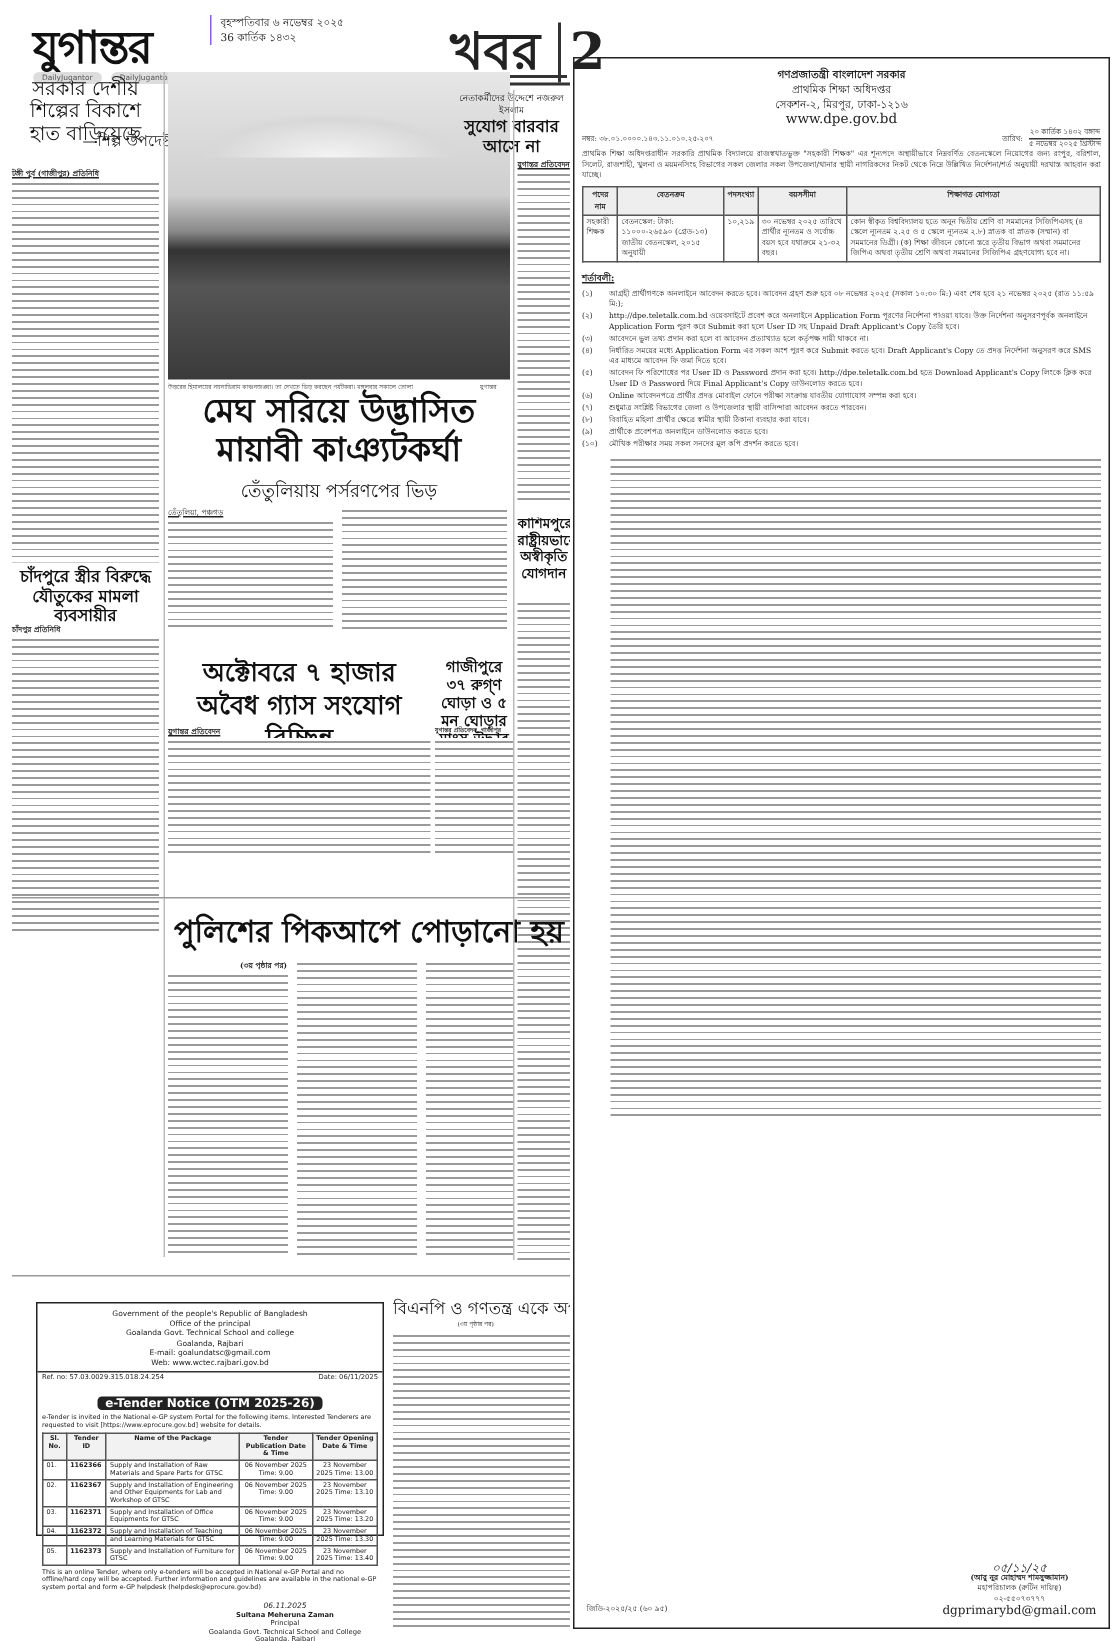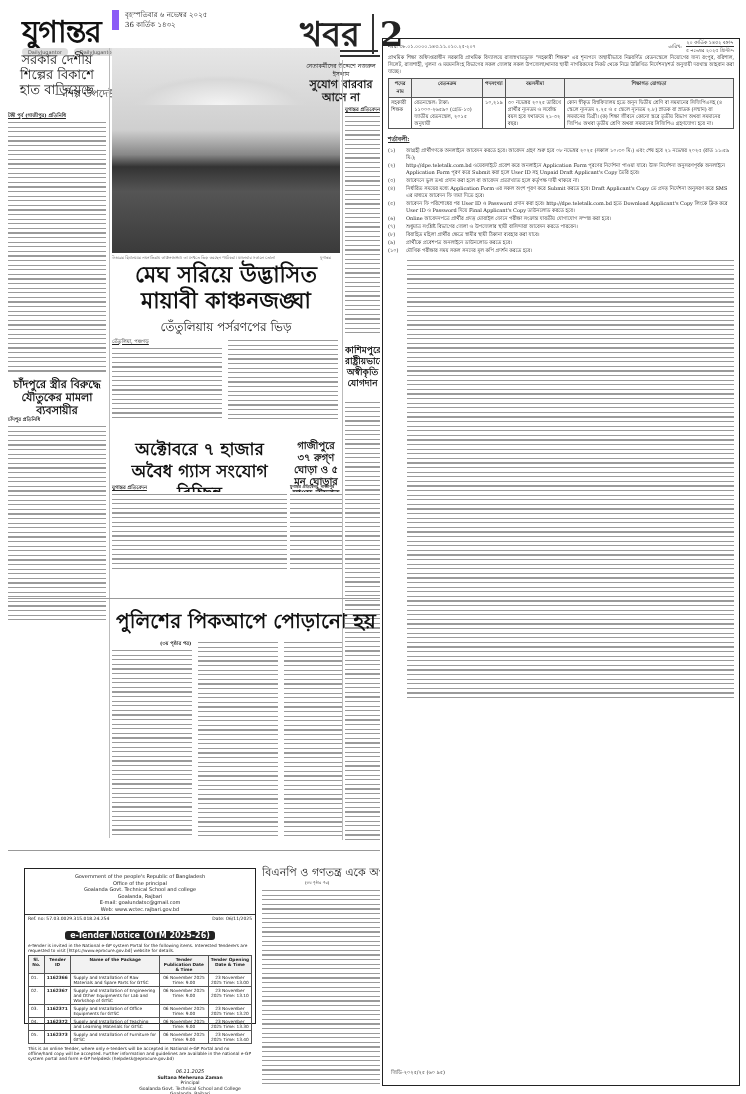--- a/index.html
+++ b/index.html
@@ -1,20 +1,20 @@
 <!DOCTYPE html>
 <html><head>
 <meta charset="utf-8">
 <style>
 *{box-sizing:border-box;margin:0;padding:0}
 body{width:746px;height:1094px;background:#fff;font-family:"DejaVu Serif",serif;color:#222;overflow:hidden;position:relative}
 .abs{position:absolute}
 .lines{background:repeating-linear-gradient(#fff 0,#fff 2px,#9a9a9a 2px,#9a9a9a 3.2px,#fff 3.2px,#fff 4.6px)}
 .masthead-logo{left:22px;top:8px;font-size:30px;font-weight:bold;color:#111;letter-spacing:-1px}
-.dateblk{left:112px;top:10px;font-size:7px;line-height:10px;border-left:7px solid #8b5cf6;padding-left:6px}
+.dateblk{left:140px;top:10px;font-size:7px;line-height:10px;border-left:1px solid #8b5cf6;padding-left:6px}
 .pills{left:22px;top:48px;display:flex;gap:6px}
 .pill{font-size:5px;font-family:"DejaVu Sans",sans-serif;background:#ddd;border-radius:6px;padding:1px 6px;color:#555}
 .ruler{left:210px;top:55px;width:170px;height:2px;background:#333}
 .section{left:382px;top:8px;font-size:34px;font-weight:bold;color:#222}
 .hl{font-family:"DejaVu Sans",sans-serif;color:#111;text-align:center}
 .photo{left:112px;top:48px;width:228px;height:205px;background:linear-gradient(#e6e6e6 0,#cfcfcf 40%,#888 52%,#333 58%,#555 70%,#3a3a3a 100%)}
 .mtn{left:130px;top:75px;width:180px;height:30px;background:radial-gradient(ellipse at 50% 100%,#f4f4f4 0,#d8d8d8 60%,transparent 70%)}
 .caption{font-size:4px;color:#444}
 .box{border:1.5px solid #222}
 .ntc{left:382px;top:38px;width:358px;height:1048px}
@@ -48,21 +48,21 @@
 
 <div class="abs hl" style="left:8px;top:378px;width:98px;font-size:11px;line-height:13px;font-weight:bold">চাঁদপুরে স্ত্রীর বিরুদ্ধে যৌতুকের মামলা ব্যবসায়ীর</div>
 <div class="abs" style="left:8px;top:416px;font-size:5px;font-weight:bold">চাঁদপুর প্রতিনিধি</div>
 <div class="abs lines" style="left:8px;top:424px;width:98px;height:200px"></div>
 
 <div class="abs photo"></div>
 <div class="abs mtn"></div>
 <div class="abs caption" style="left:112px;top:255px;width:190px">উত্তরের হিমালয়ের নয়নাভিরাম কাঞ্চনজঙ্ঘা। তা দেখতে ভিড় করছেন পর্যটকরা। মঙ্গলবার সকালে তোলা</div>
 <div class="abs caption" style="left:320px;top:255px">যুগান্তর</div>
 
-<div class="abs hl" style="left:112px;top:262px;width:228px;font-size:22px;line-height:26px;font-weight:bold">মেঘ সরিয়ে উদ্ভাসিত মায়াবী কাঞ্চনজঙ্ঘা</div>
+<div class="abs hl" style="left:112px;top:262px;width:228px;font-size:22px;line-height:26px;font-weight:bold">মেঘ সরিয়ে উদ্ভাসিত মায়াবী কাঞ্যটকর্ঘা</div>
 <div class="abs hl" style="left:112px;top:318px;width:228px;font-size:12px">তেঁতুলিয়ায় পর্সরণপের ভিড়</div>
 <div class="abs" style="left:112px;top:338px;font-size:5px;text-decoration:underline">তেঁতুলিয়া, পঞ্চগড়</div>
 <div class="abs lines" style="left:112px;top:346px;width:110px;height:75px"></div>
 <div class="abs lines" style="left:228px;top:338px;width:110px;height:83px"></div>
 
 <div class="abs hl" style="left:302px;top:62px;width:78px;font-size:6px;line-height:8px">নেতাকর্মীদের উদ্দেশে নজরুল ইসলাম</div>
 <div class="abs hl" style="left:302px;top:78px;width:78px;font-size:11px;line-height:13px;font-weight:bold">সুযোগ বারবার আসে না</div>
 <div class="abs" style="left:345px;top:106px;font-size:5px;font-weight:bold;text-decoration:underline">যুগান্তর প্রতিবেদন</div>
 <div class="abs lines" style="left:345px;top:114px;width:35px;height:220px"></div>
 
@@ -154,20 +154,26 @@
   <div style="text-align:center;font-size:4.5px;line-height:5.5px;margin-left:100px;margin-top:8px">
     <div style="font-style:italic;font-size:5px">06.11.2025</div>
     <div style="font-weight:bold">Sultana Meheruna Zaman</div>
     <div>Principal</div>
     <div>Goalanda Govt. Technical School and College</div>
     <div>Goalanda, Rajbari</div>
   </div>
 </div>
 
 <div class="abs box ntc">
+  <div style="text-align:center;font-size:7px;line-height:10px;padding-top:6px">
+    <div style="font-weight:bold">গণপ্রজাতন্ত্রী বাংলাদেশ সরকার</div>
+    <div>প্রাথমিক শিক্ষা অধিদপ্তর</div>
+    <div>সেকশন-২, মিরপুর, ঢাকা-১২১৬</div>
+    <div style="font-size:9px">www.dpe.gov.bd</div>
+  </div>
   <div style="display:flex;justify-content:space-between;align-items:center;padding:0 5px;font-size:4.8px">
     <span>নম্বর: ৩৮.০১.০০০০.১৪৩.১১.০১০.২৫-২০৭</span>
     <span style="display:flex;align-items:center;gap:4px">
         <span>তারিখ:</span>
       <span style="text-align:center;line-height:7px">
         <div style="border-bottom:1px solid #333">২০ কার্তিক ১৪৩২ বঙ্গাব্দ</div>
         <div>৫ নভেম্বর ২০২৫ খ্রিস্টাব্দ</div>
       </span>
       </span>
   </div>
@@ -229,19 +235,26 @@
       <div style="display: flex; gap: 6px; font-size: 5px; line-height: 7px; margin-bottom: 1px;">
         <span style="min-width: 12px;">(৯)</span>
         <span>প্রার্থীকে প্রবেশপত্র অনলাইনে ডাউনলোড করতে হবে।</span>
       </div>
       <div style="display: flex; gap: 6px; font-size: 5px; line-height: 7px; margin-bottom: 1px;">
         <span style="min-width: 12px;">(১০)</span>
         <span>মৌখিক পরীক্ষার সময় সকল সনদের মূল কপি প্রদর্শন করতে হবে।</span>
       </div>
     </div>
   <div class="lines" style="margin:4px 5px 0 24px;height:440px"></div>
+  <div class="abs" style="right:8px;bottom:8px;text-align:center;font-size:5px;line-height:7px">
+    <div style="font-style:italic;font-size:8px;font-family:'DejaVu Serif',serif">০৫/১১/২৫</div>
+    <div style="font-weight:bold">(আবু নূর মোহাম্মদ শামসুজ্জামান)</div>
+    <div>মহাপরিচালক (রুটিন দায়িত্ব)</div>
+    <div>০২-৫৫০৭৩৭৭৭</div>
+    <div style="font-size:8px">dgprimarybd@gmail.com</div>
+  </div>
   <div class="abs" style="left:8px;bottom:8px;font-size:5px">জিডি-২০২৫/২৫ (৬০ ৯৫)</div>
 </div>
 
 <div class="abs vrule" style="left:109px;top:48px;height:790px"></div>
 <div class="abs vrule" style="left:342px;top:60px;height:780px"></div>
 <div class="abs" style="left:8px;top:598px;width:372px;height:1px;background:#999"></div>
 <div class="abs" style="left:8px;top:850px;width:372px;height:1px;background:#999"></div>
 
 </body></html>

